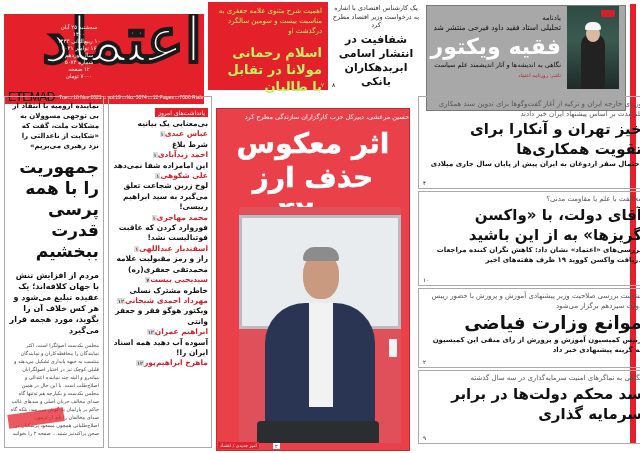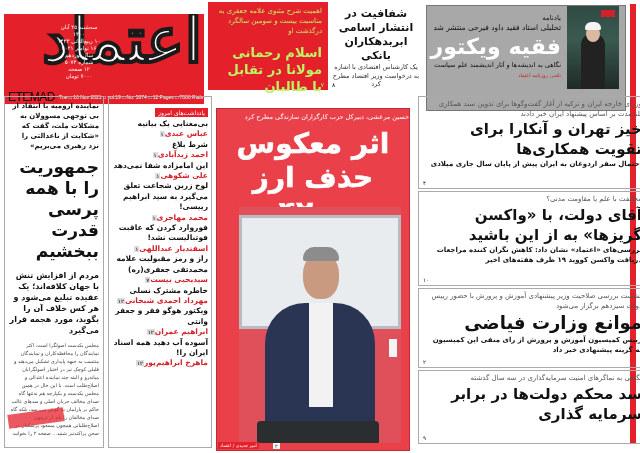--- a/index.html
+++ b/index.html
@@ -102,22 +102,22 @@
   </div>
 </div>
 
 <div id="box-molana">
   <div id="molana-kicker">اهمیت شرح مثنوی علامه جعفری به مناسبت بیست و سومین سالگرد درگذشت او</div>
   <div id="molana-title">اسلام رحمانی مولانا در تقابل با طالبان</div>
   <div id="molana-page">۷</div>
 </div>
 
 <div id="box-bank">
+  <div id="bank-kicker">یک کارشناس اقتصادی با اشاره به درخواست وزیر اقتصاد مطرح کرد</div>
   <div id="bank-title">شفافیت در انتشار اسامی ابربدهکاران بانکی</div>
-  <div id="bank-kicker">یک کارشناس اقتصادی با اشاره به درخواست وزیر اقتصاد مطرح کرد</div>
   <div id="bank-page">۸</div>
 </div>
 
 <div id="box-book">
   <div id="book-cover">
     <div id="book-cover-logo"></div>
     <div id="book-figure"></div>
     <div id="book-face"></div>
     <div id="book-turban"></div>
   </div>

